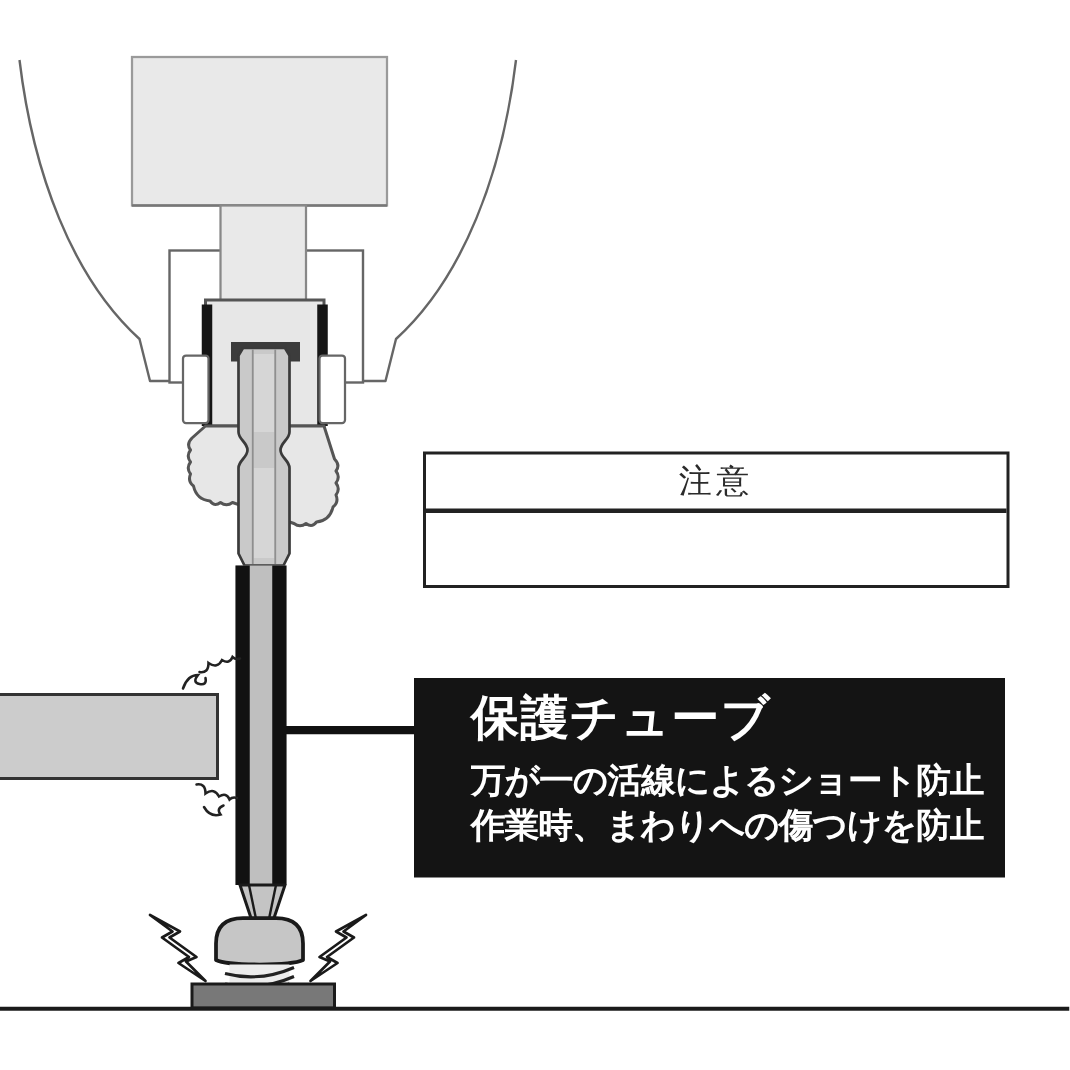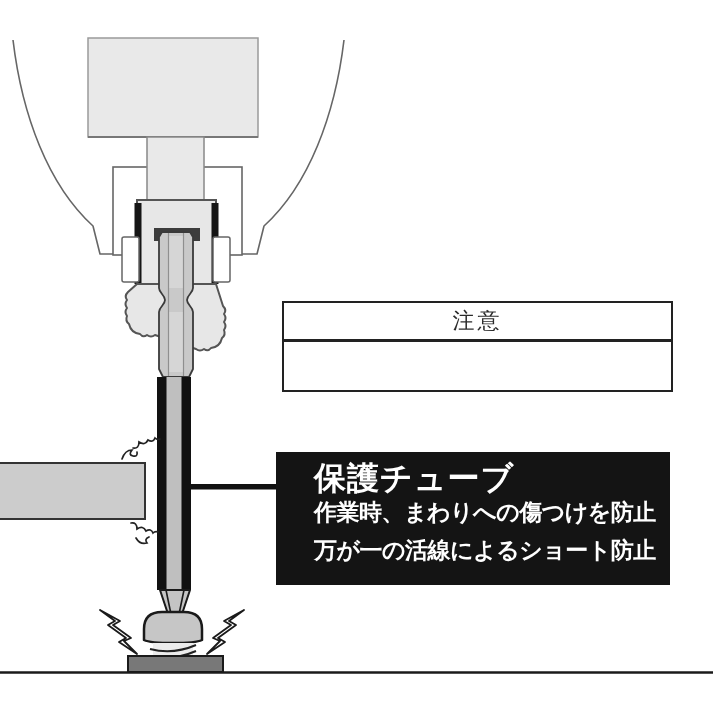--- a/index.html
+++ b/index.html
@@ -117,17 +117,17 @@
     <rect x="128" y="656" width="95" height="16" fill="#787878" stroke="#1a1a1a" stroke-width="2"></rect>
     <line x1="0" y1="672.5" x2="713" y2="672.5" stroke="#1a1a1a" stroke-width="2.6"></line>
   </svg>
 
   <div class="caution">
     <div class="caution-header">注意</div>
   </div>
 
   <div class="label-box">
     <div class="label-title">保護チューブ</div>
+    <div class="label-line first">万が一の活線によるショート防止</div>
     <div class="label-line">作業時、まわりへの傷つけを防止</div>
-    <div class="label-line first">万が一の活線によるショート防止</div>
   </div>
 
 </div>
 
 </body></html>

